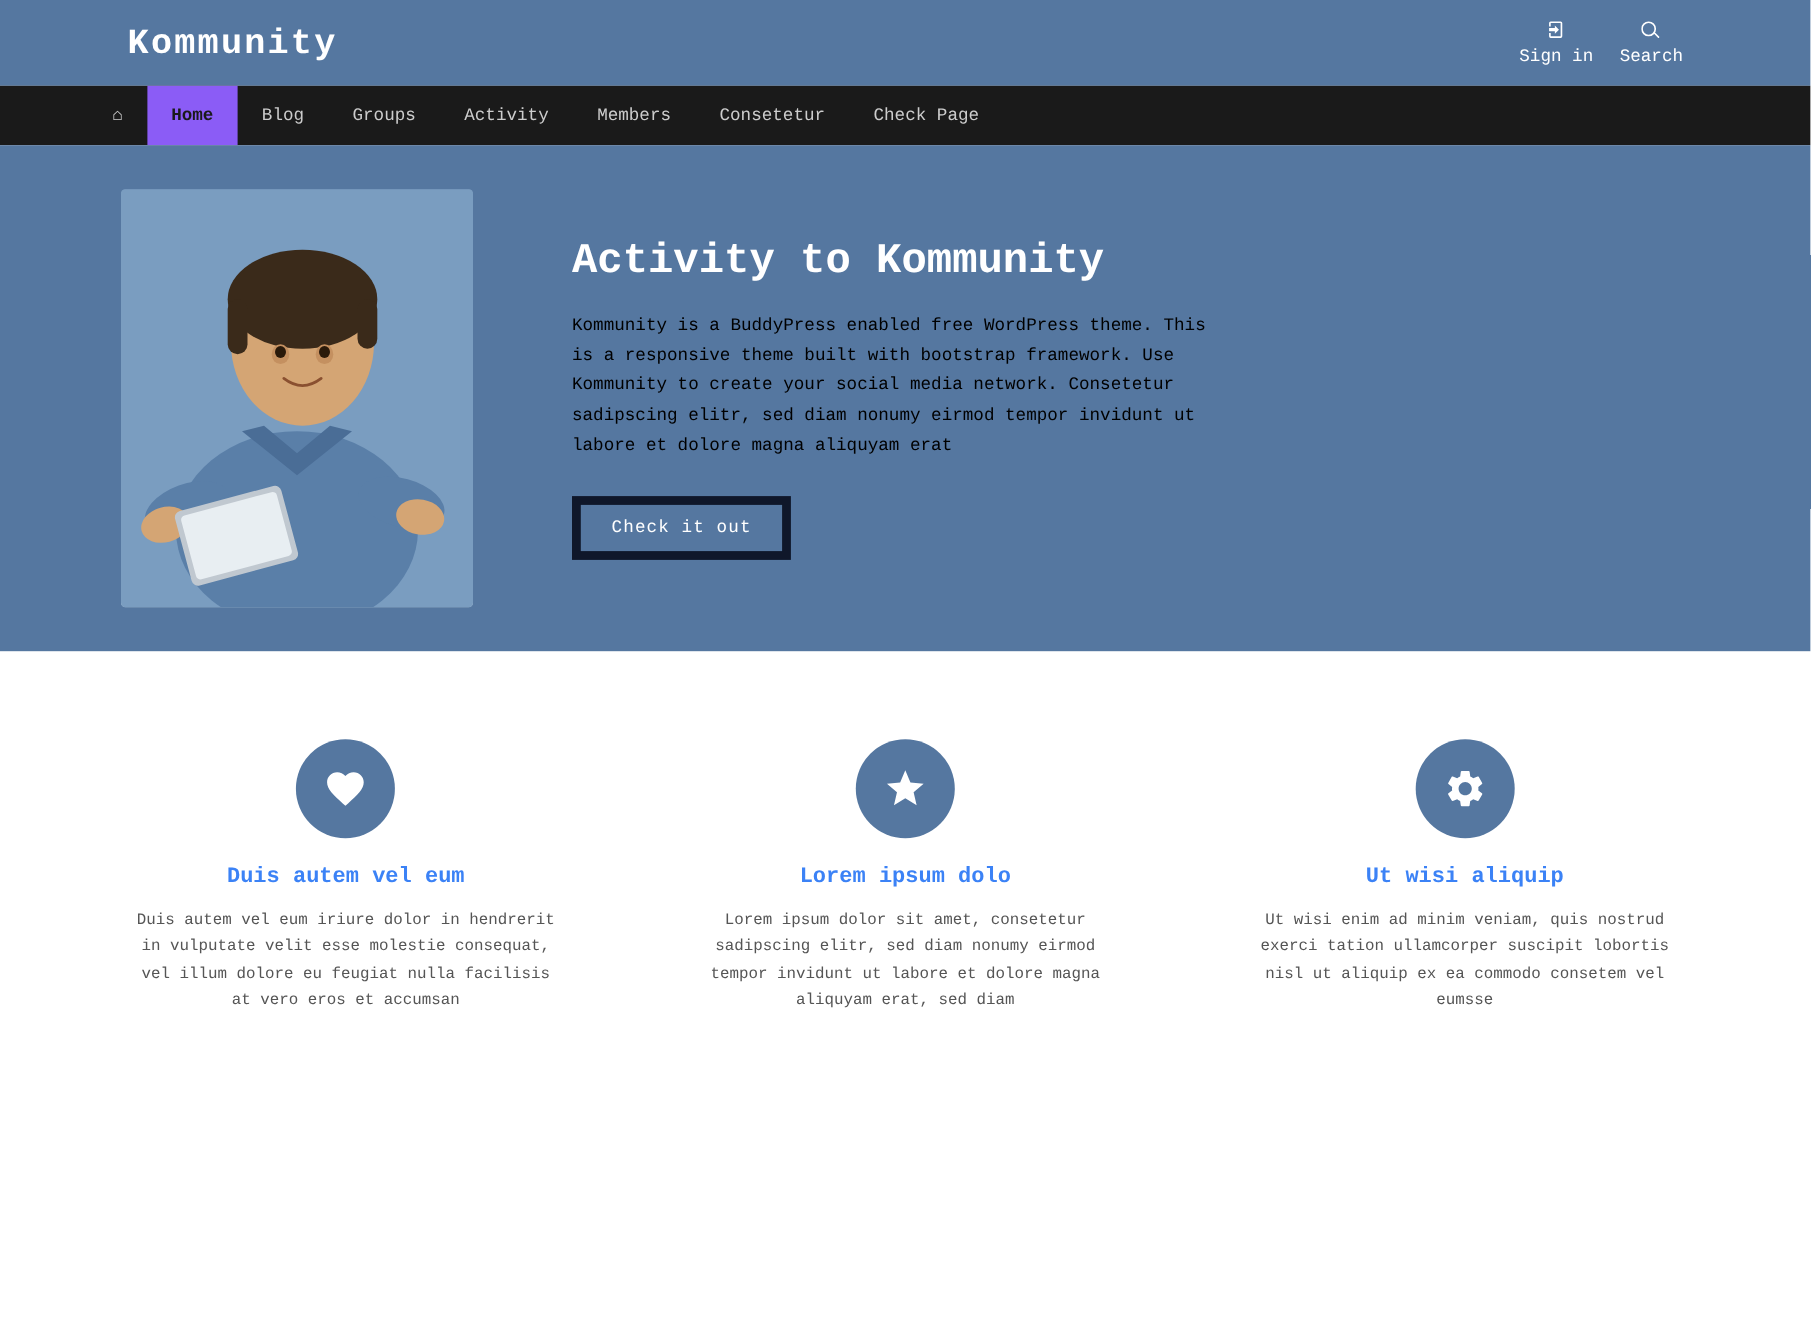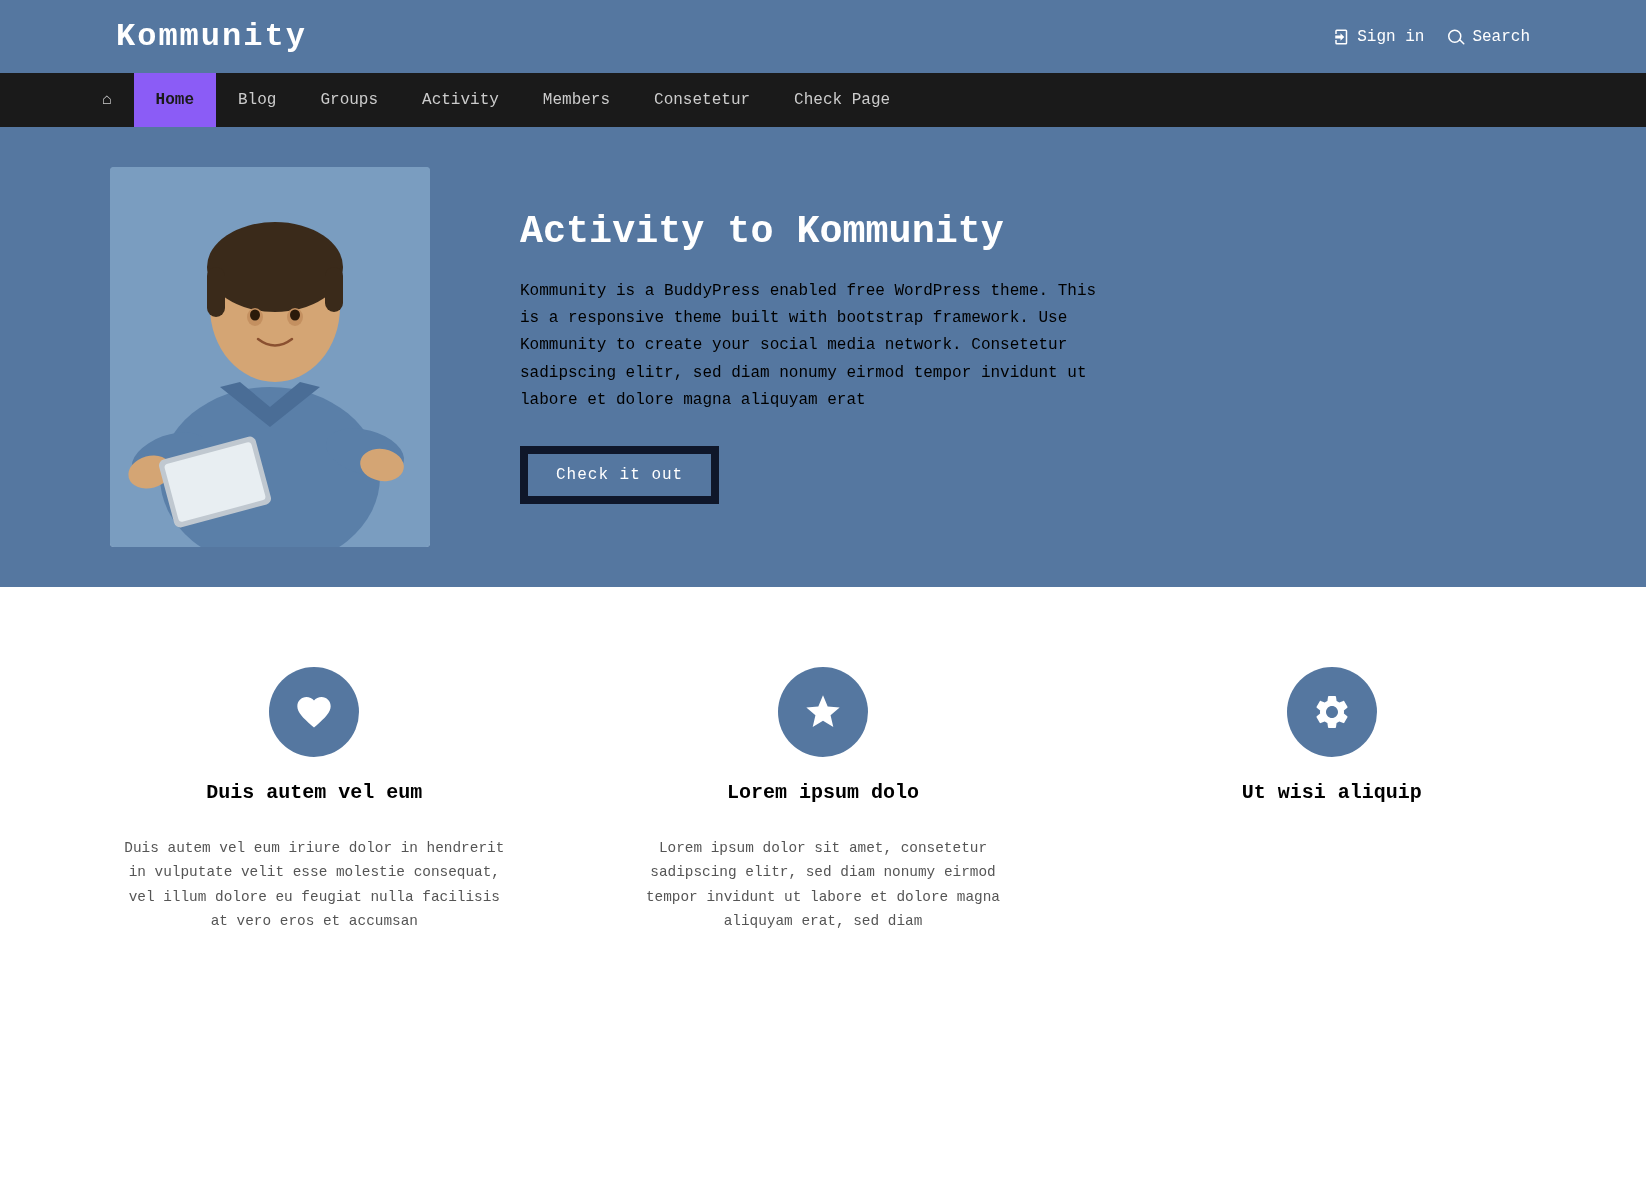--- a/index.html
+++ b/index.html
@@ -25,20 +25,21 @@
       gap: 24px;
     }
     .header-action-item {
       display: flex;
       align-items: center;
       gap: 6px;
       color: #fff;
       font-size: 1rem;
       cursor: pointer;
       font-family: 'Courier New', Courier, monospace;
+      flex-direction: column;
     }
 
     
     .main-nav {
       background: #1a1a1a;
       display: flex;
       align-items: center;
       padding: 0 80px;
       gap: 0;
     }
@@ -154,29 +155,28 @@
     }
     .feature-icon-circle svg {
       width: 40px;
       height: 40px;
       fill: #fff;
     }
     .feature-title {
       font-family: 'Courier New', Courier, monospace;
       font-size: 1.25rem;
       font-weight: bold;
-      color: #000000;
+      color: #3b82f6;
       margin-bottom: 16px;
     }
     .feature-description {
       font-family: 'Courier New', Courier, monospace;
       font-size: 0.9rem;
       color: #555;
       line-height: 1.7;
-      margin-top: 16px;
     }
   </style>
 </head>
 <body>
 
 <header class="site-header">
   <span class="site-logo">Kommunity</span>
   <div class="header-actions">
     <div class="header-action-item">
       <svg width="18" height="18" viewBox="0 0 24 24" fill="white">
@@ -285,15 +285,16 @@
     <p class="feature-description">Lorem ipsum dolor sit amet, consetetur sadipscing elitr, sed diam nonumy eirmod tempor invidunt ut labore et dolore magna aliquyam erat, sed diam</p>
   </div>
 
   <div class="feature-item">
     <div class="feature-icon-circle">
       <svg viewBox="0 0 24 24" xmlns="http://www.w3.org/2000/svg">
         <path d="M19.14 12.94c.04-.3.06-.61.06-.94 0-.32-.02-.64-.07-.94l2.03-1.58c.18-.14.23-.41.12-.61l-1.92-3.32c-.12-.22-.37-.29-.59-.22l-2.39.96c-.5-.38-1.03-.7-1.62-.94l-.36-2.54c-.04-.24-.24-.41-.48-.41h-3.84c-.24 0-.43.17-.47.41l-.36 2.54c-.59.24-1.13.57-1.62.94l-2.39-.96c-.22-.08-.47 0-.59.22L2.74 8.87c-.12.21-.08.47.12.61l2.03 1.58c-.05.3-.09.63-.09.94s.02.64.07.94l-2.03 1.58c-.18.14-.23.41-.12.61l1.92 3.32c.12.22.37.29.59.22l2.39-.96c.5.38 1.03.7 1.62.94l.36 2.54c.05.24.24.41.48.41h3.84c.24 0 .44-.17.47-.41l.36-2.54c.59-.24 1.13-.56 1.62-.94l2.39.96c.22.08.47 0 .59-.22l1.92-3.32c.12-.22.07-.47-.12-.61l-2.01-1.58zM12 15.6c-1.98 0-3.6-1.62-3.6-3.6s1.62-3.6 3.6-3.6 3.6 1.62 3.6 3.6-1.62 3.6-3.6 3.6z"></path>
       </svg>
     </div>
     <h3 class="feature-title">Ut wisi aliquip</h3>
+    <p class="feature-description">Ut wisi enim ad minim veniam, quis nostrud exerci tation ullamcorper suscipit lobortis nisl ut aliquip ex ea commodo consetem vel eumsse</p>
   </div>
 
 </section>
 
 </body></html>

